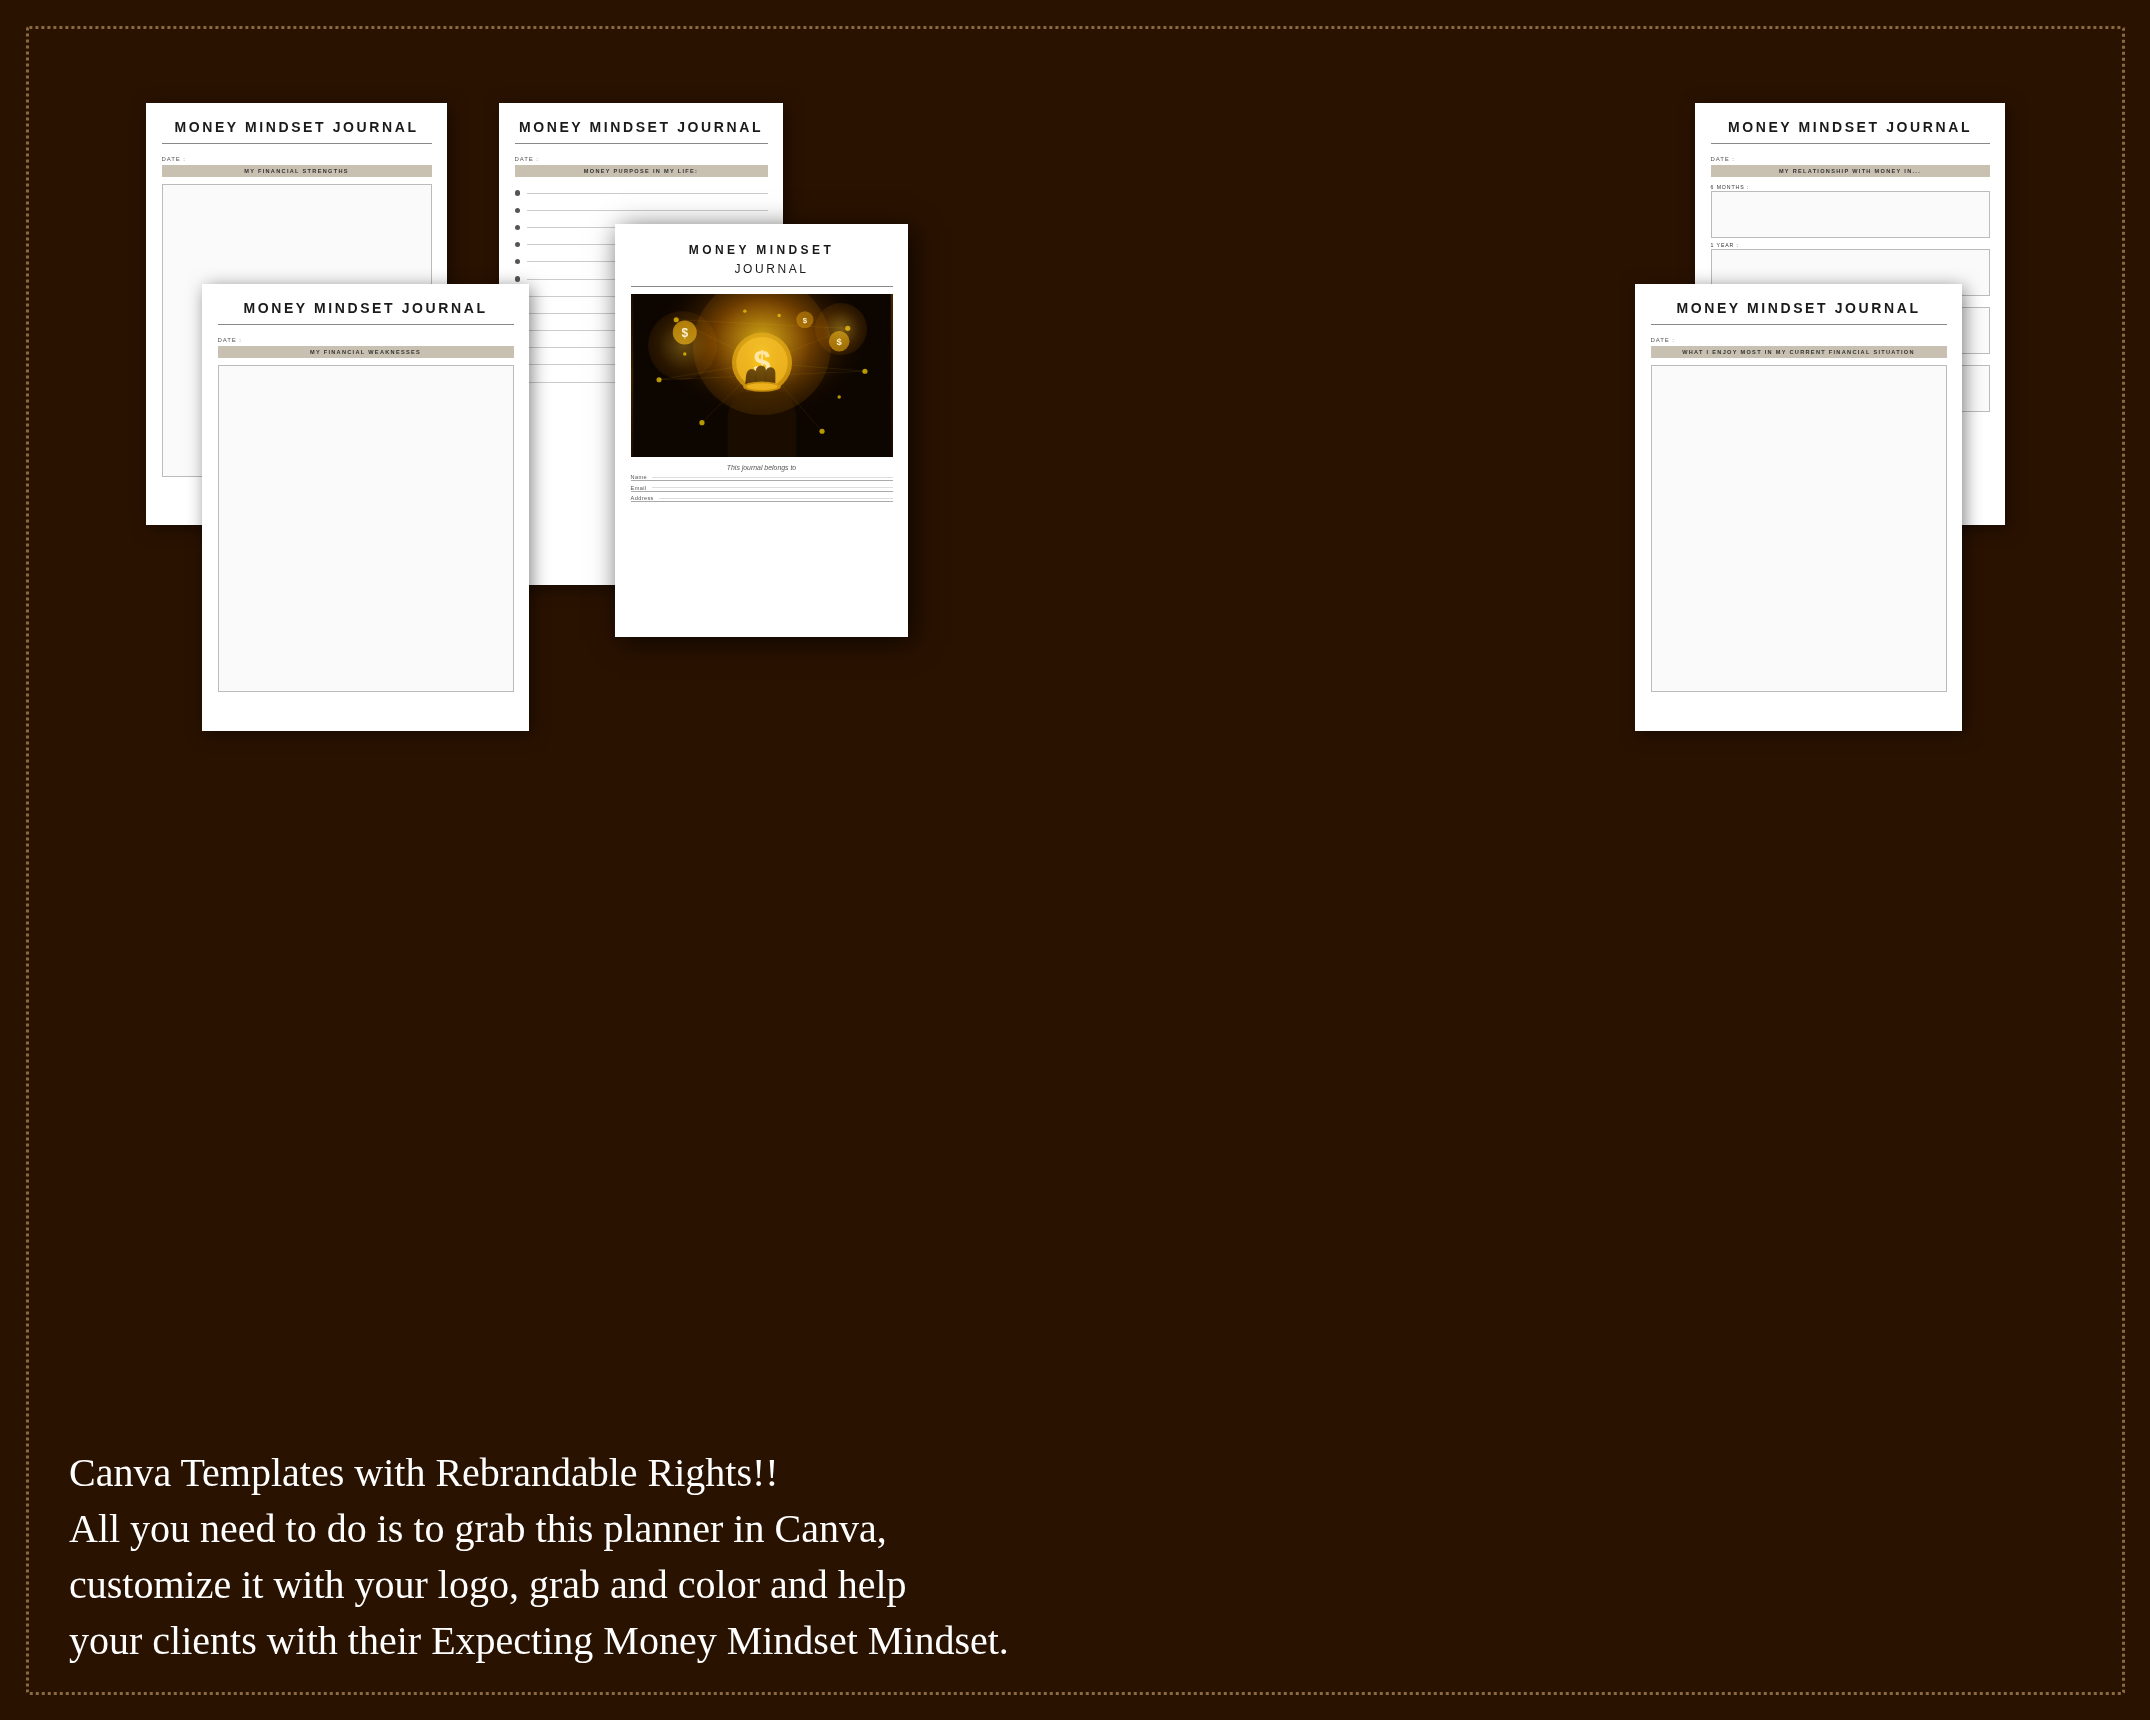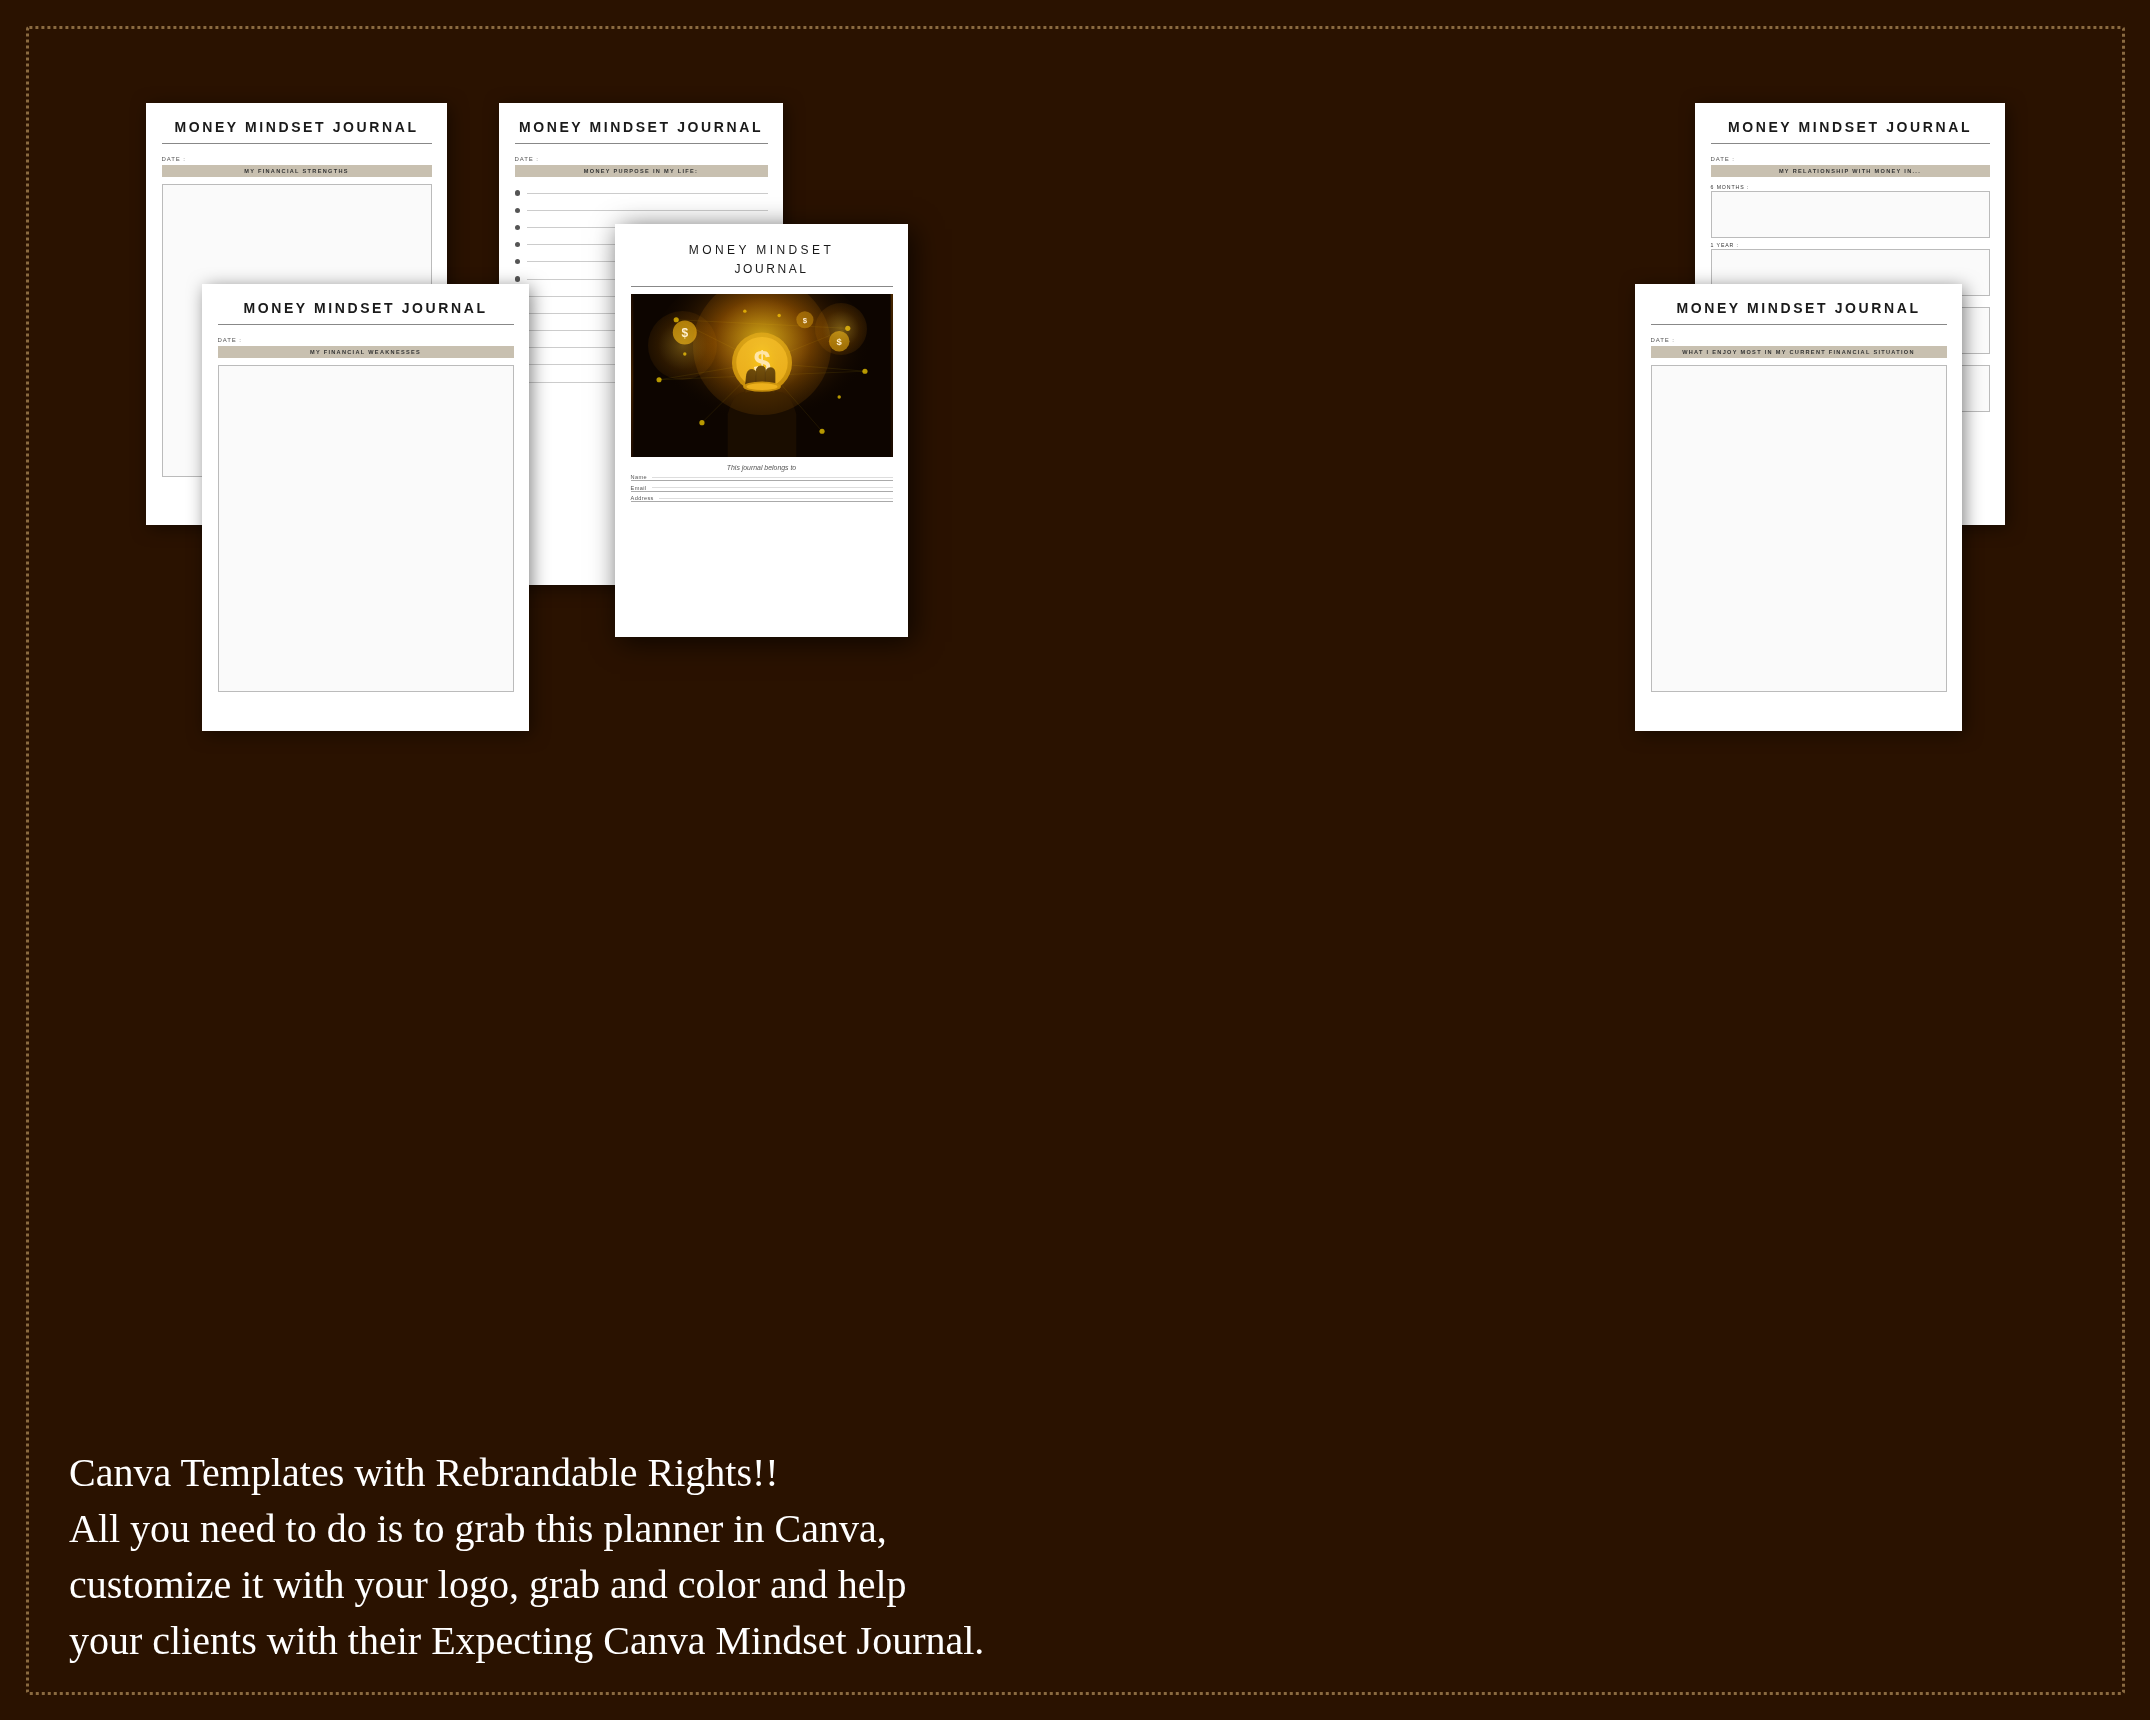--- a/index.html
+++ b/index.html
@@ -105,21 +105,21 @@
       font-weight: bold;
       letter-spacing: 2.6px;
       text-align: center;
       color: #1a1a1a;
       padding: 15.5px 8.6px 8.6px;
       font-family: 'Arial', sans-serif;
     }
 
     .page-title-large {
       font-size: 12px;
-      font-weight: normal;
+      font-weight: bold;
       letter-spacing: 3.4px;
       text-align: center;
       color: #1a1a1a;
       padding: 19px 8.6px 3.4px;
     }
 
     .page-subtitle {
       font-size: 12px;
       letter-spacing: 2.6px;
       text-align: center;
@@ -486,16 +486,16 @@
     <div class="content-area-sm"></div>
   </div>
 
 </div>
 
 <div class="bottom-text-area">
   <div class="bottom-text">
     <span>Canva Templates with Rebrandable Rights!!</span><br>
     <span>All you need to do is to grab this planner in Canva,</span><br>
     <span>customize it with your logo, grab and color and help</span><br>
-    <span>your clients with their Expecting Canva Mindset Journal.</span>
+    <span>your clients with their Expecting Money Mindset Mindset.</span>
   </div>
 </div>
 
 
 </body></html>

